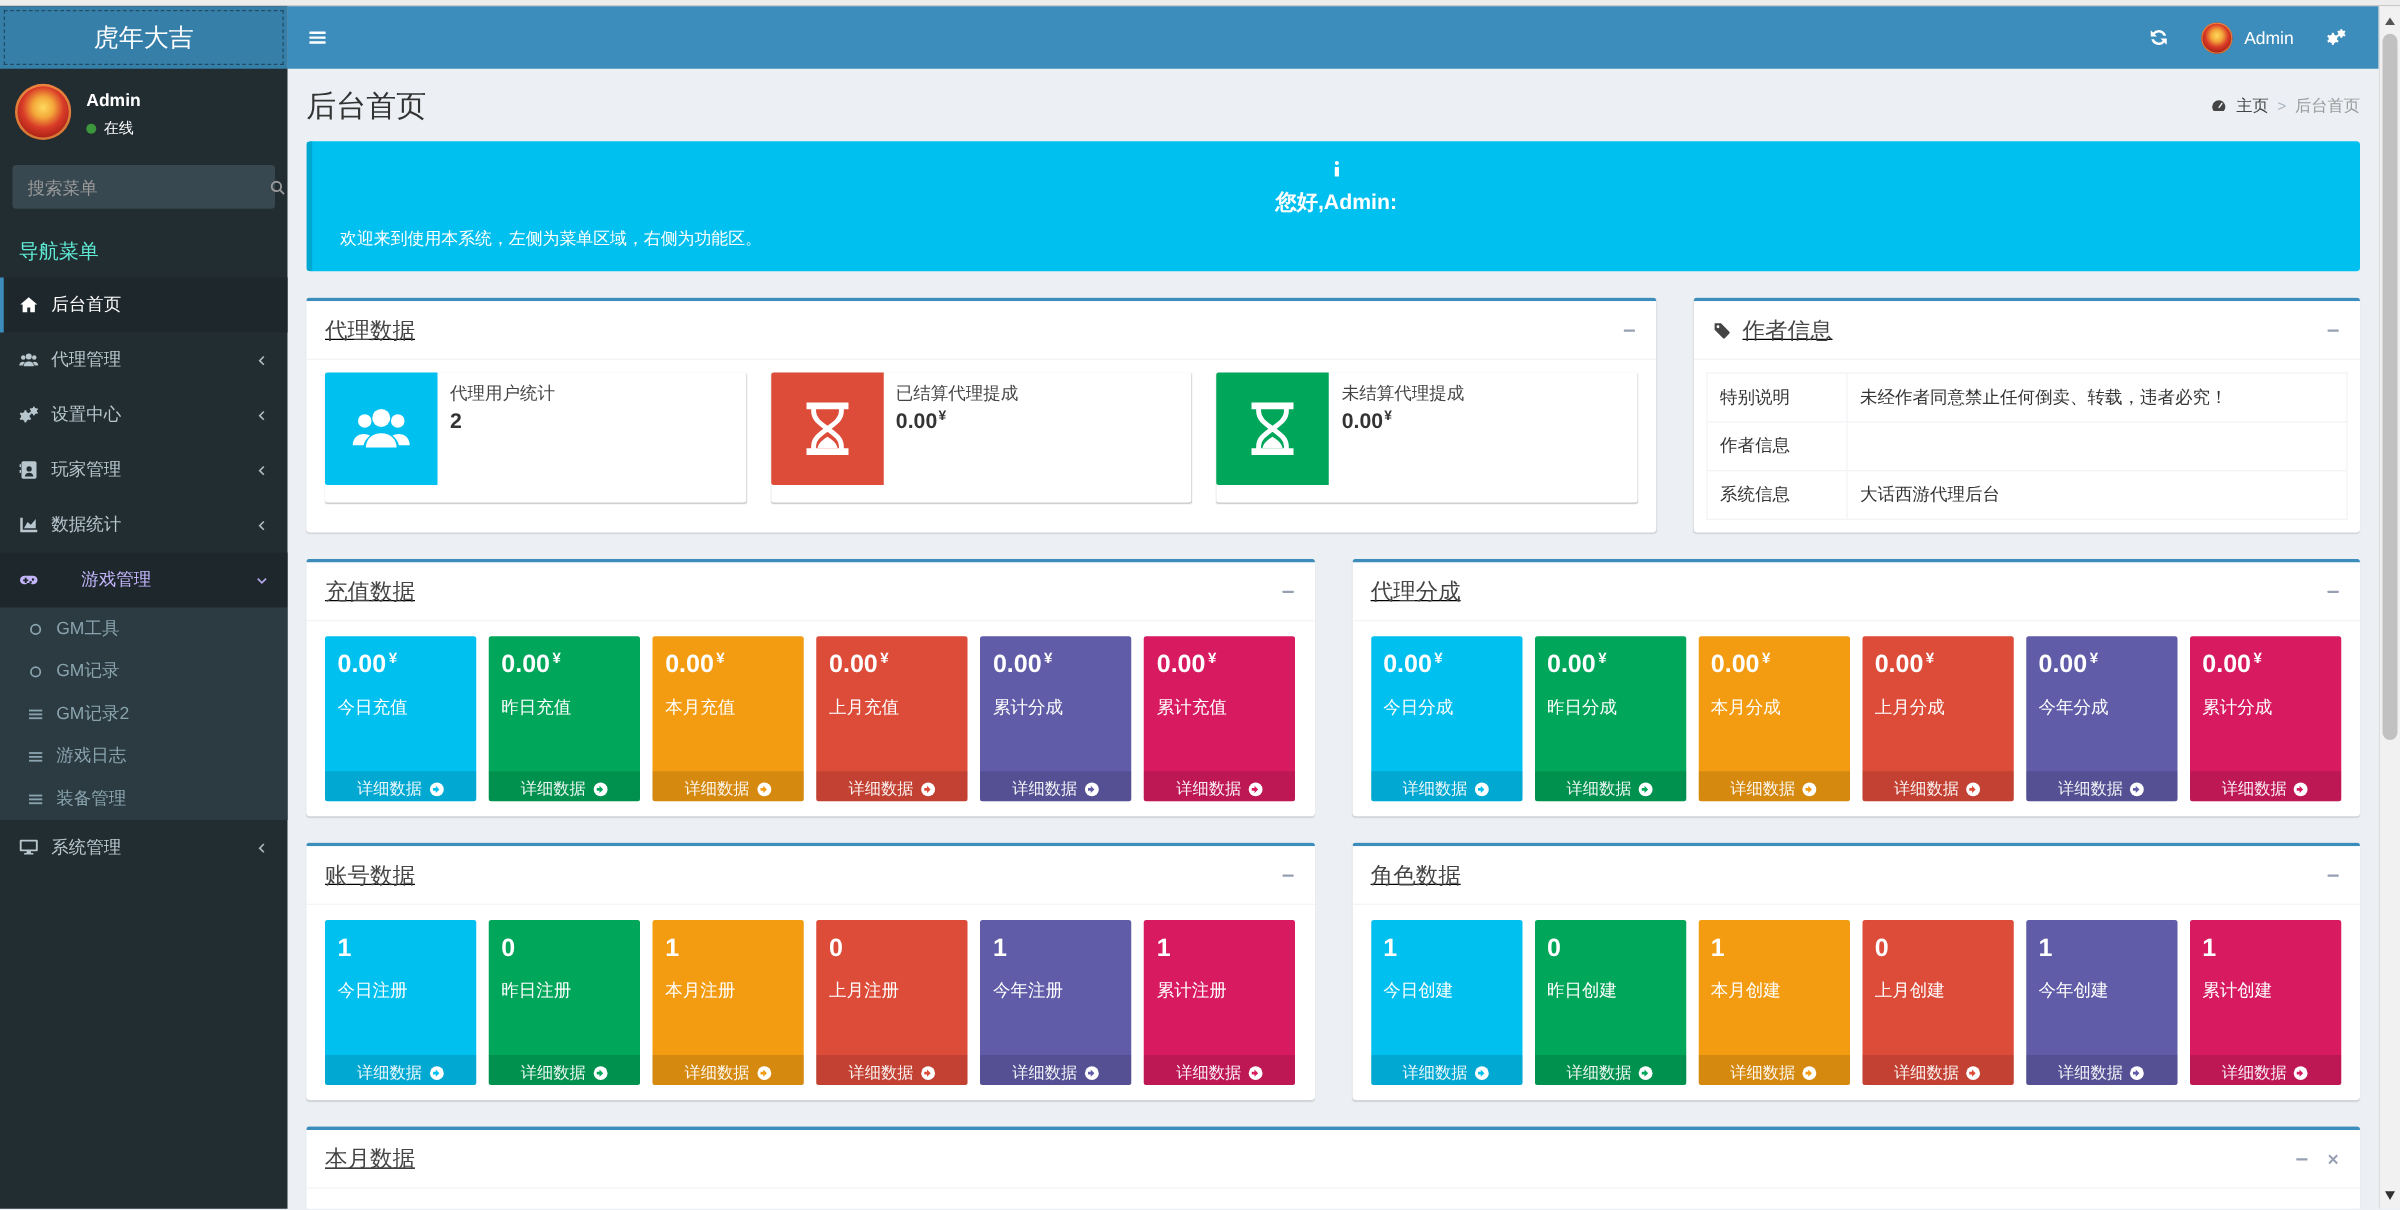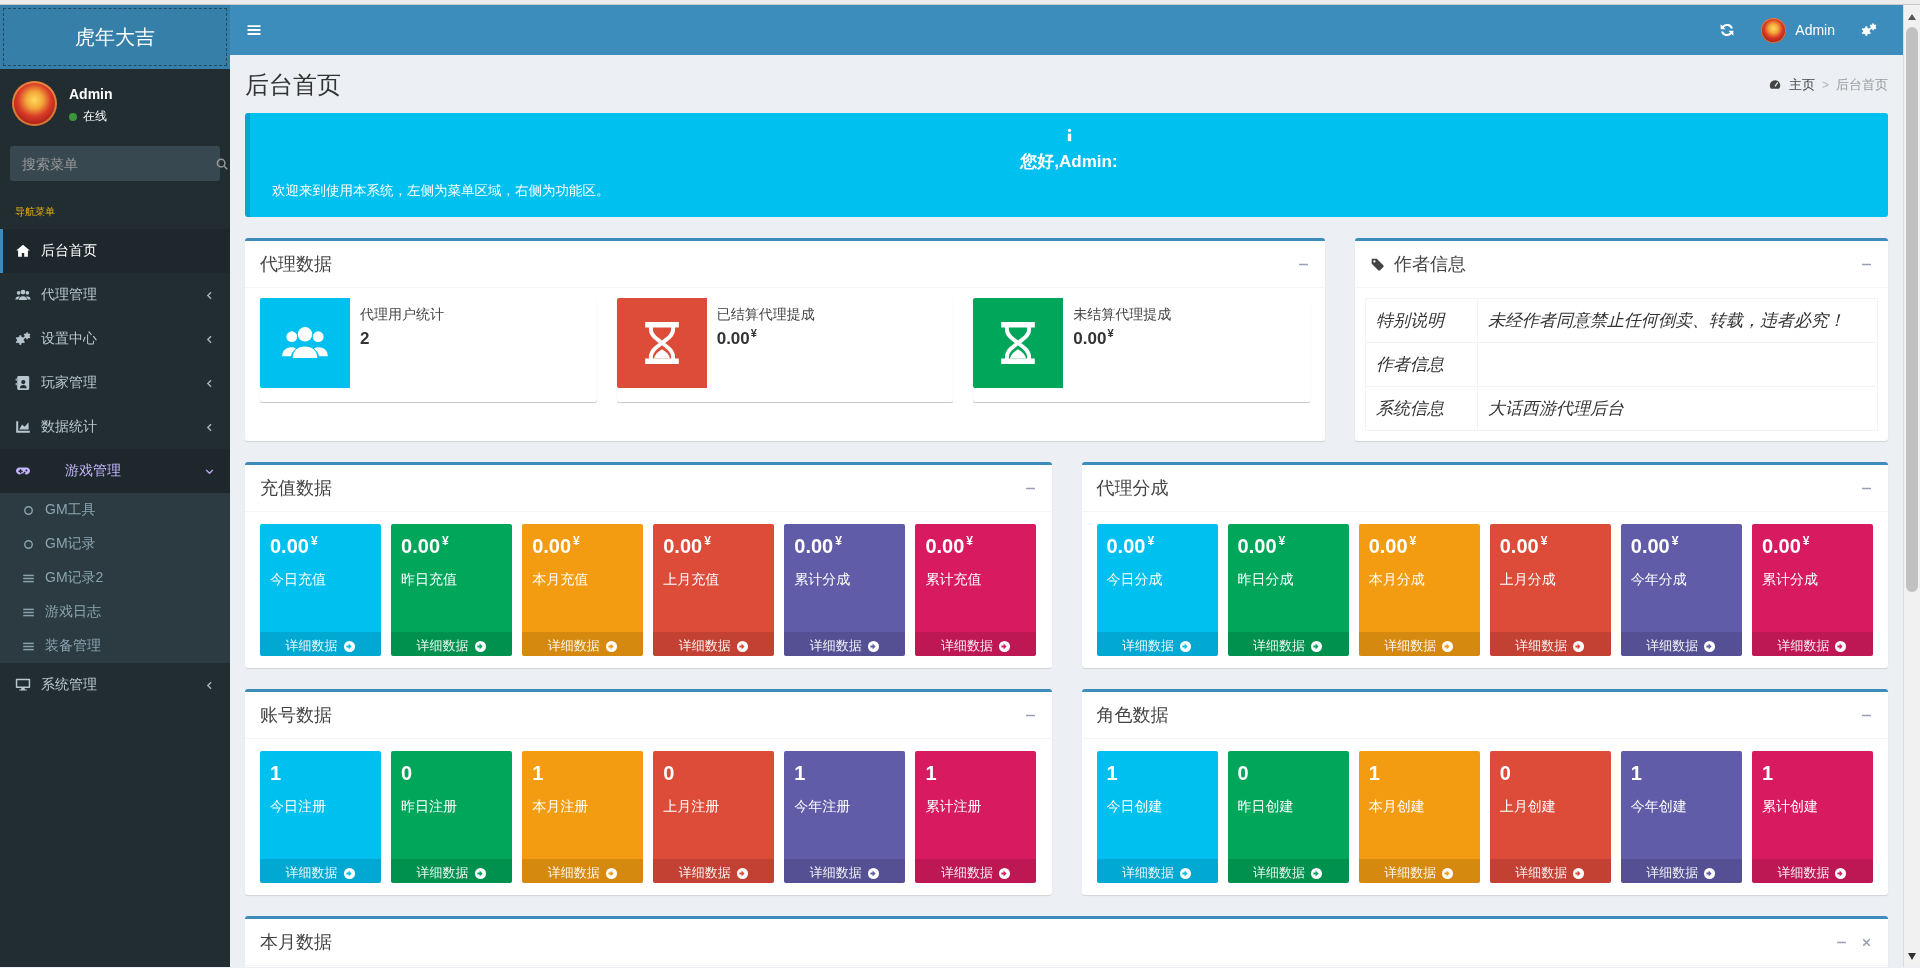--- a/index.html
+++ b/index.html
@@ -5,38 +5,38 @@
   * { box-sizing: border-box; margin: 0; padding: 0; }
   html,body { width:1920px; height:968px; overflow:hidden; }
   body { font-family:"Liberation Sans","DejaVu Sans",sans-serif; background:#ecf0f5; font-size:14px; }
   svg { display:block; width:100%; height:100%; }
 
   .top-frame { height:5px; background:#ececec; border-bottom:1px solid #c9c9c9; }
   .app { display:flex; height:962px; }
 
   
   .sidebar { width:230px; flex:0 0 230px; background:#222d32; color:#b8c7ce; }
-  .logo { height:64px; background:#367fa9; color:#fff; font-size:20px; font-weight:400;
+  .logo { height:50px; background:#367fa9; color:#fff; font-size:20px; font-weight:400;
           display:flex; align-items:center; justify-content:center; cursor:pointer;
           outline:1px dashed rgba(0,0,0,.4); outline-offset:-4px; }
   .user-panel { display:flex; gap:12px; padding:12px 10px 10px 12px; align-items:flex-start; }
   .avatar { width:45px; height:45px; border-radius:50%; flex:0 0 45px;
             background:radial-gradient(circle at 50% 42%, #ffd95e 0%, #f3a83a 24%, #d93b28 48%, #a31d12 75%, #6e0e08 100%);
             box-shadow:inset 0 0 0 2px rgba(255,210,90,.5); }
   .avatar.sm { width:25px; height:25px; flex:0 0 25px; box-shadow:inset 0 0 0 1px rgba(255,210,90,.5); }
   .user-name { color:#fff; font-weight:bold; font-size:14px; margin-top:5px; }
   .user-status { font-size:12px; color:#fff; margin-top:6px; display:flex; align-items:center; gap:6px; }
   .dot { width:8px; height:8px; border-radius:50%; background:#3c963c; display:inline-block; }
   .sidebar-search { margin:10px; height:35px; background:#374850; border-radius:3px; display:flex; }
   .sidebar-search input { flex:1; background:transparent; border:none; outline:none; padding:0 12px;
                           color:#ccc; font-size:14px; font-family:inherit; }
   .sidebar-search input::placeholder { color:#999; }
   .search-btn { width:34px; color:#999; display:flex; align-items:center; justify-content:center; cursor:pointer; }
   .search-btn svg { width:14px; height:14px; }
-  .nav-label { padding:14px 15px 10px; font-size:10px; color:#eab308; }
+  .nav-label { padding:14px 15px 10px; font-size:16px; color:#5eead4; }
   .menu-item { display:flex; align-items:center; padding:13px 15px 13px 12px; font-size:14px;
                color:#b8c7ce; border-left:3px solid transparent; cursor:pointer; }
   .menu-item.active { background:#1e282c; color:#fff; border-left-color:#3c8dbc; }
   .menu-item.open { background:#1e282c; color:#c4b5fd;gap:24px; }
   .mi-icon { width:16px; height:16px; margin-right:10px; flex:0 0 16px; }
   .mi-chevron { margin-left:auto; width:11px; height:11px; opacity:.9; }
   .submenu { background:#2c3b41; }
   .submenu-item { display:flex; align-items:center; padding:8px 5px 8px 22px; font-size:14px;
                   color:#8aa4af; cursor:pointer; }
   .sm-icon { width:13px; height:13px; margin-right:10px; flex:0 0 13px; }
@@ -65,42 +65,42 @@
   .callout h4 .ci { width:13px; height:15px; }
   .callout p { margin-top:9px; font-size:13.5px; }
 
   .row { display:flex; gap:30px; margin-bottom:21px; align-items:stretch; }
   .col-8 { flex:0 0 1080px; }
   .col-4 { flex:1; }
   .col-6 { flex:1; }
 
   .box { background:#fff; border-top:3px solid #3c8dbc; border-radius:3px;
          box-shadow:0 1px 1px rgba(0,0,0,.12); }
-  .box-header { display:flex; align-items:center; padding:11px 15px; border-bottom:1px solid #f4f4f4; }
+  .box-header { display:flex; align-items:center; padding:11px 15px; border-bottom:1px solid #f4f4f4;text-decoration:underline; }
   .box-title { font-size:18px; color:#444; display:flex; align-items:center; gap:9px; }
   .bt-icon { width:15px; height:15px; color:#444; }
   .box-tools { margin-left:auto; display:flex; gap:12px; }
   .box-tool { width:13px; height:13px; color:#97a0b3; cursor:pointer; }
 
   
   .info-row { padding:10px 15px; display:flex; gap:20px; }
   .info-box { flex:1; height:104px; display:flex; background:#fff; border-radius:2px;
               box-shadow:0 1px 1px rgba(0,0,0,.22); }
   .info-box-icon { width:90px; height:90px; flex:0 0 90px; border-radius:2px 0 0 2px; color:#fff;
                    display:flex; align-items:center; justify-content:center; }
   .info-box-icon svg { width:48px; height:48px; }
   .info-box-content { padding:8px 10px; }
   .ib-label { font-size:14px; color:#444; }
   .ib-value { font-size:17px; font-weight:bold; color:#333; margin-top:3px; }
   .ib-unit { font-size:11px; vertical-align:super; font-weight:bold; margin-left:1px; }
 
   
   .author-body { padding:10px; }
   .author-table { width:100%; border-collapse:collapse; border:1px solid #f1f3f5; }
-  .author-table td { border:1px solid #f1f3f5; padding:10px 10px; font-size:17px; color:#333; height:34px;font-style:italic; }
+  .author-table td { border:1px solid #f1f3f5; padding:10px 10px; font-size:14px; color:#333; height:34px; }
   .author-table td.lbl { width:112px; }
 
   
   .small-box-row { padding:12px 15px; display:flex; gap:10px; }
   .small-box { flex:1; position:relative; height:132px; border-radius:2px; color:#fff; }
   .sb-inner { padding:10px 10px; }
   .sb-value { font-size:20px; font-weight:bold; }
   .sb-unit { font-size:12px; vertical-align:super; margin-left:2px; font-weight:bold; }
   .sb-label { font-size:14px; margin-top:13px; }
   .sb-footer { position:absolute; left:0; right:0; bottom:0; background:rgba(0,0,0,.12);

